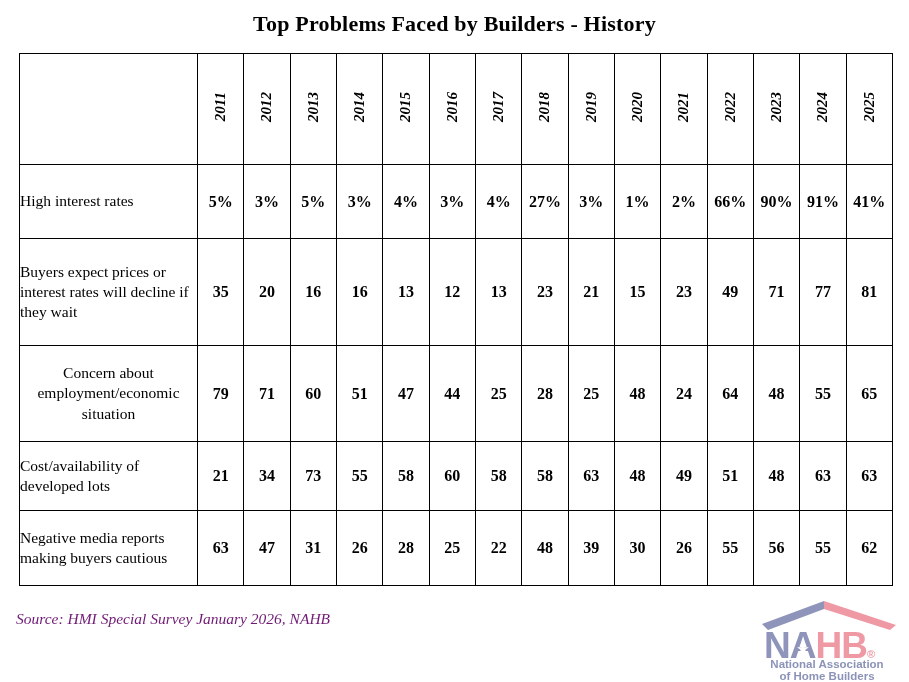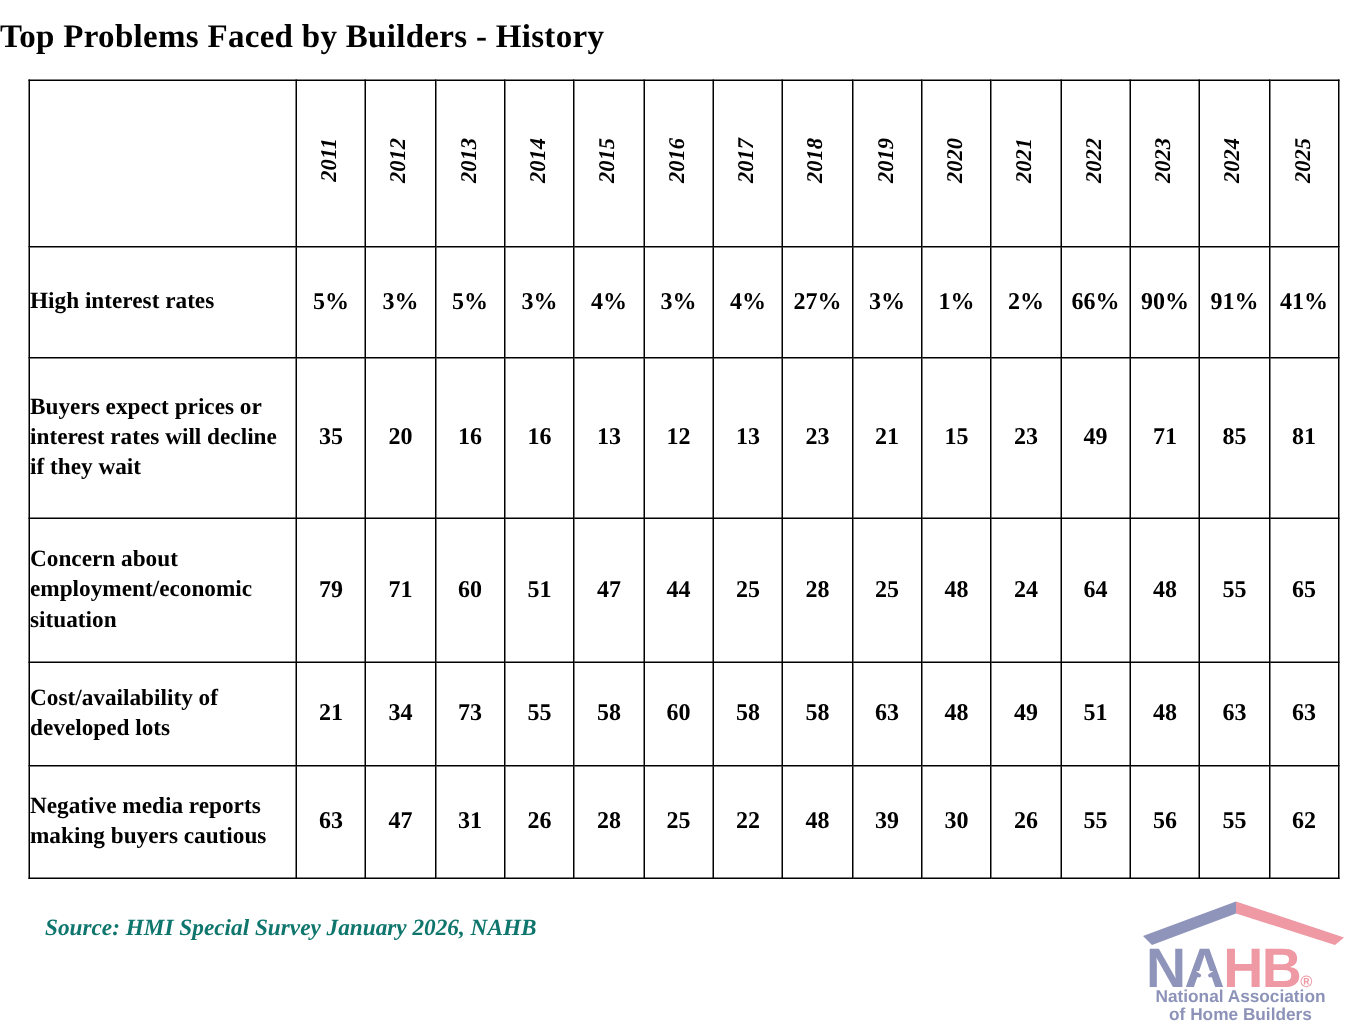--- a/index.html
+++ b/index.html
@@ -13,20 +13,21 @@
     height: 682px;
     background: #ffffff;
     font-family: "Liberation Serif", serif;
     overflow: hidden;
   }
   .title {
     position: absolute;
     top: 11px;
     left: 0;
     width: 909px;
+    text-align: center;
     font-size: 22px;
     font-weight: bold;
     color: #000000;
     letter-spacing: 0.2px;
   }
   table.data-table {
     position: absolute;
     left: 19px;
     top: 53px;
     width: 874px;
@@ -49,48 +50,48 @@
     display: inline-block;
     writing-mode: vertical-rl;
     transform: rotate(180deg);
     font-style: italic;
     font-weight: bold;
     font-size: 15px;
     color: #000000;
     line-height: 1;
   }
   td.label-cell {
-    font-weight: bold;
+    font-weight: normal;
     font-size: 15.5px;
     line-height: 1.3;
     text-align: left;
     vertical-align: middle;
     padding: 1px 1px 1px 2px;
     color: #000000;
   }
   td.value-cell {
     font-weight: bold;
     font-size: 16px;
     text-align: center;
     vertical-align: middle;
     color: #000000;
   }
   tr.row-0 td { height: 73px; }
   tr.row-1 td { height: 106px; }
-  tr.row-2 td { height: 95px; }
+  tr.row-2 td { height: 95px; text-align: center; }
   tr.row-3 td { height: 68px; }
   tr.row-4 td { height: 74px; }
   .source-note {
     position: absolute;
-    left: 30px;
+    left: 16px;
     top: 610px;
-    font-weight: bold;
+    font-weight: normal;
     font-style: italic;
     font-size: 15.5px;
-    color: #0f766e;
+    color: #701a75;
   }
   .logo {
     position: absolute;
     left: 757px;
     top: 596px;
     width: 144px;
     height: 86px;
     text-align: center;
   }
   .logo svg { display: block; }
@@ -150,21 +151,21 @@
           <td class="value-cell">16</td>
           <td class="value-cell">13</td>
           <td class="value-cell">12</td>
           <td class="value-cell">13</td>
           <td class="value-cell">23</td>
           <td class="value-cell">21</td>
           <td class="value-cell">15</td>
           <td class="value-cell">23</td>
           <td class="value-cell">49</td>
           <td class="value-cell">71</td>
-          <td class="value-cell">85</td>
+          <td class="value-cell">77</td>
           <td class="value-cell">81</td>
         </tr>
         <tr class="row-2">
           <td class="label-cell">Concern about employment/economic situation</td>
           <td class="value-cell">79</td>
           <td class="value-cell">71</td>
           <td class="value-cell">60</td>
           <td class="value-cell">51</td>
           <td class="value-cell">47</td>
           <td class="value-cell">44</td>

